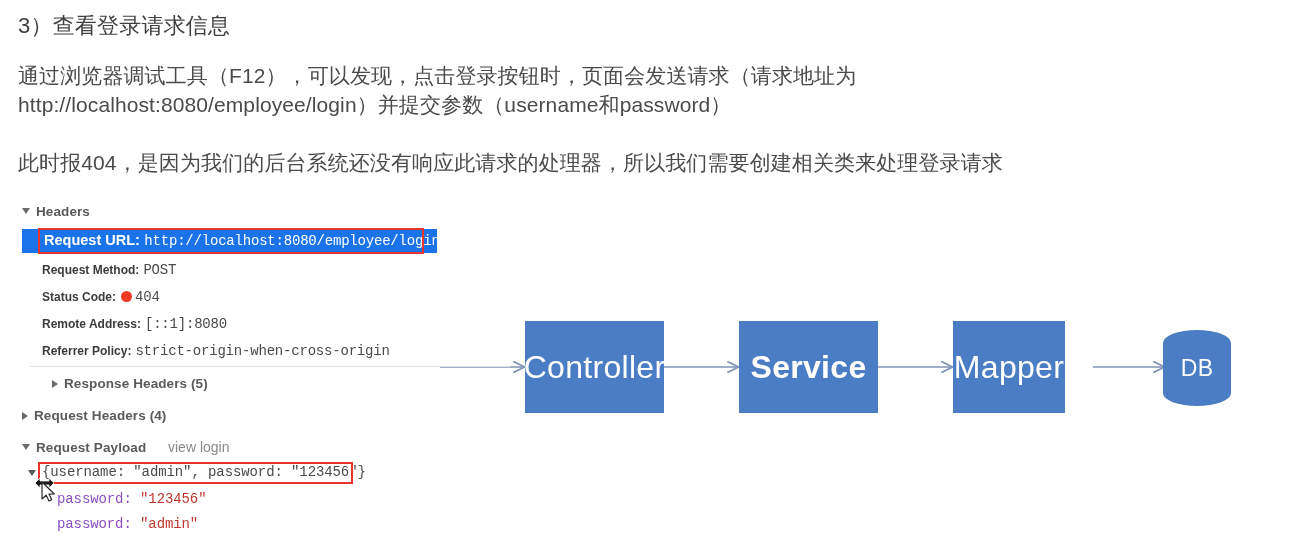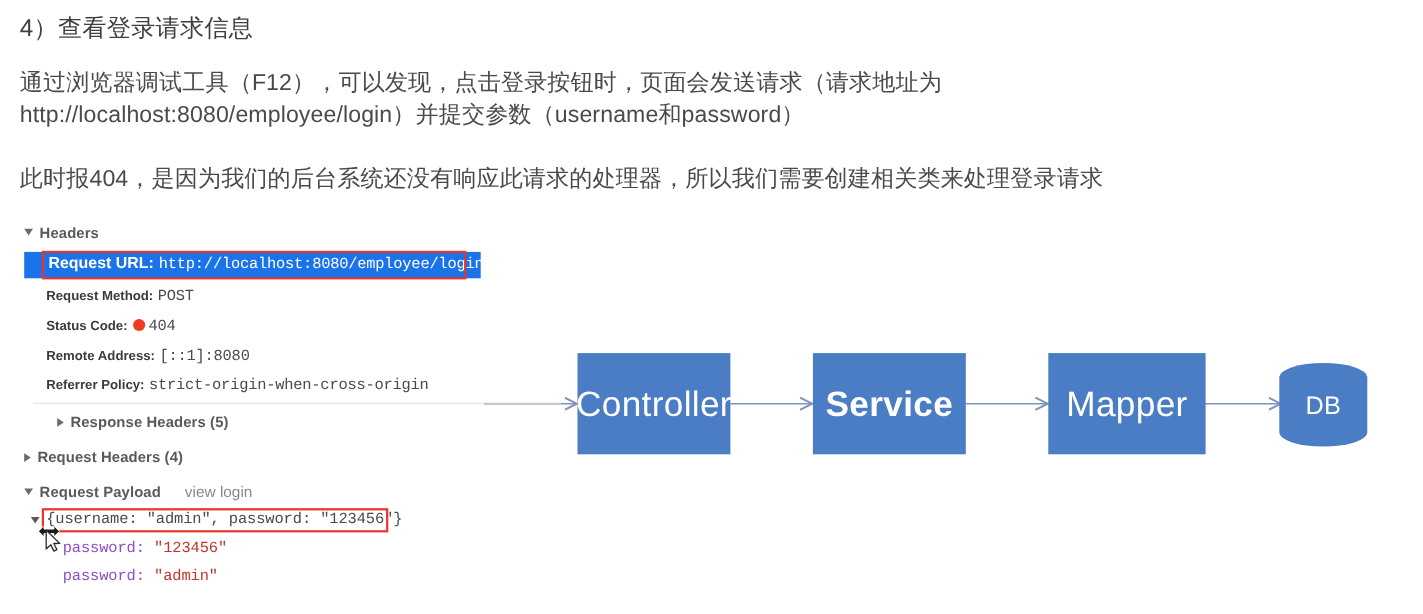--- a/index.html
+++ b/index.html
@@ -196,21 +196,21 @@
     left: 0; top: 0; right: 0; bottom: 0;
     background: #4a7dc4;
     border-radius: 50% / 17%;
   }
   .db-label { position: relative; z-index: 2; }
 </style>
 </head>
 <body>
 
 <div class="prose">
-  <div class="prose-heading">4）查看登录请求信息</div>
+  <div class="prose-heading">3）查看登录请求信息</div>
   <div class="prose-para p1">通过浏览器调试工具（F12），可以发现，点击登录按钮时，页面会发送请求（请求地址为 http://localhost:8080/employee/login）并提交参数（username和password）</div>
   <div class="prose-para p2">此时报404，是因为我们的后台系统还没有响应此请求的处理器，所以我们需要创建相关类来处理登录请求</div>
 </div>
 
 <div class="flow">
   <svg width="1294" height="558" style="position:absolute;left:0;top:0;">
     <defs>
       <marker id="ah" markerWidth="9" markerHeight="9" refX="7" refY="4.5" orient="auto">
         <path d="M0,0.5 L8,4.5 L0,8.5" fill="none" stroke="#8194b5" stroke-width="1.3"></path>
       </marker>
@@ -220,24 +220,24 @@
     <line x1="878" y1="367" x2="951" y2="367" stroke="#8194b5" stroke-width="1.4" marker-end="url(#ah)"></line>
     <line x1="1093" y1="367" x2="1163" y2="367" stroke="#8194b5" stroke-width="1.4" marker-end="url(#ah)"></line>
   </svg>
 
   <div class="node" style="left:525px; top:321px; width:139px; height:92px;">
     <span>Controller</span>
   </div>
   <div class="node" style="left:739px; top:321px; width:139px; height:92px;font-weight:bold;">
     <span>Service</span>
   </div>
-  <div class="node" style="left:953px; top:321px; width:143px; height:92px;">
+  <div class="node" style="left:953px; top:321px; width:112px; height:92px;">
     <span>Mapper</span>
   </div>
-  <div class="node db" style="left:1163px; top:330px; width:80px; height:76px;text-align:right;">
+  <div class="node db" style="left:1163px; top:330px; width:68px; height:76px;text-align:right;">
     <span class="db-shape"></span>
     <span class="db-label">DB</span>
   </div>
 </div>
 
 <div>
 
   <div class="section-head" style="left:22px; top:204px;">
     <span class="tri open"></span><span>Headers</span>
   </div>

